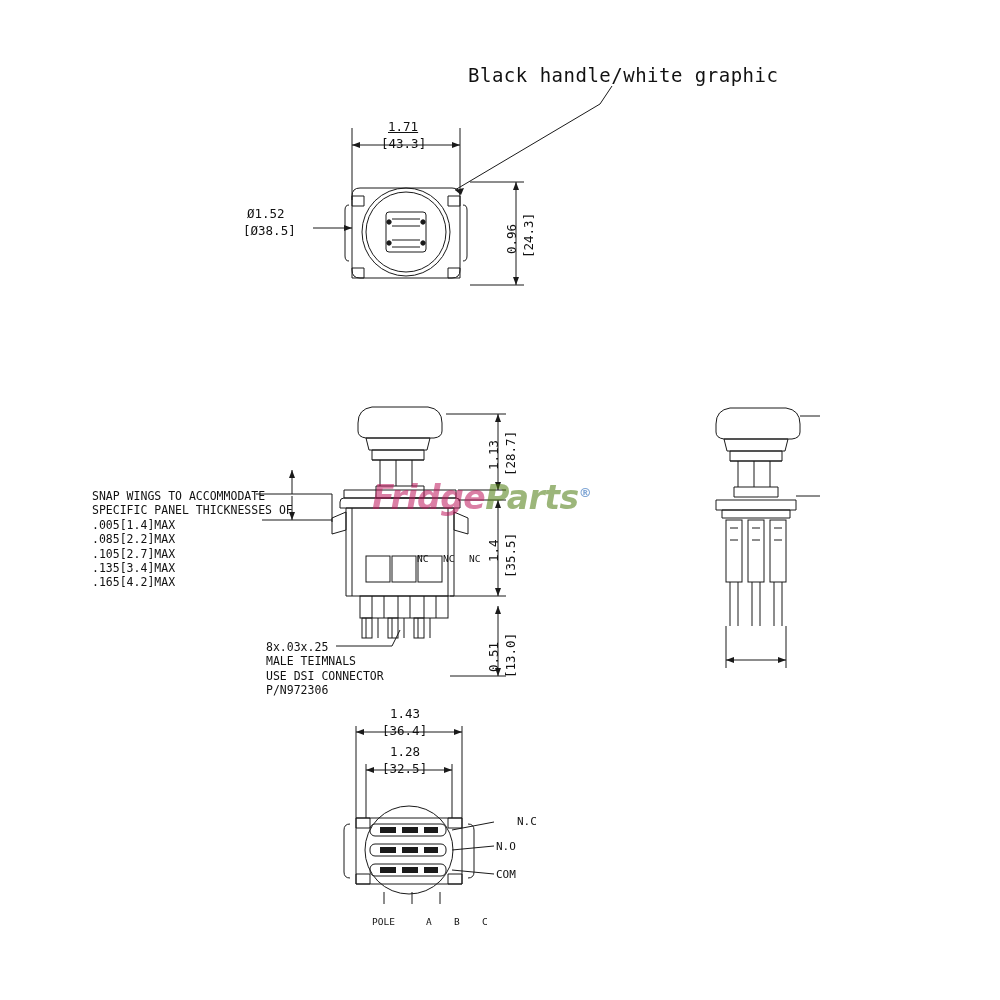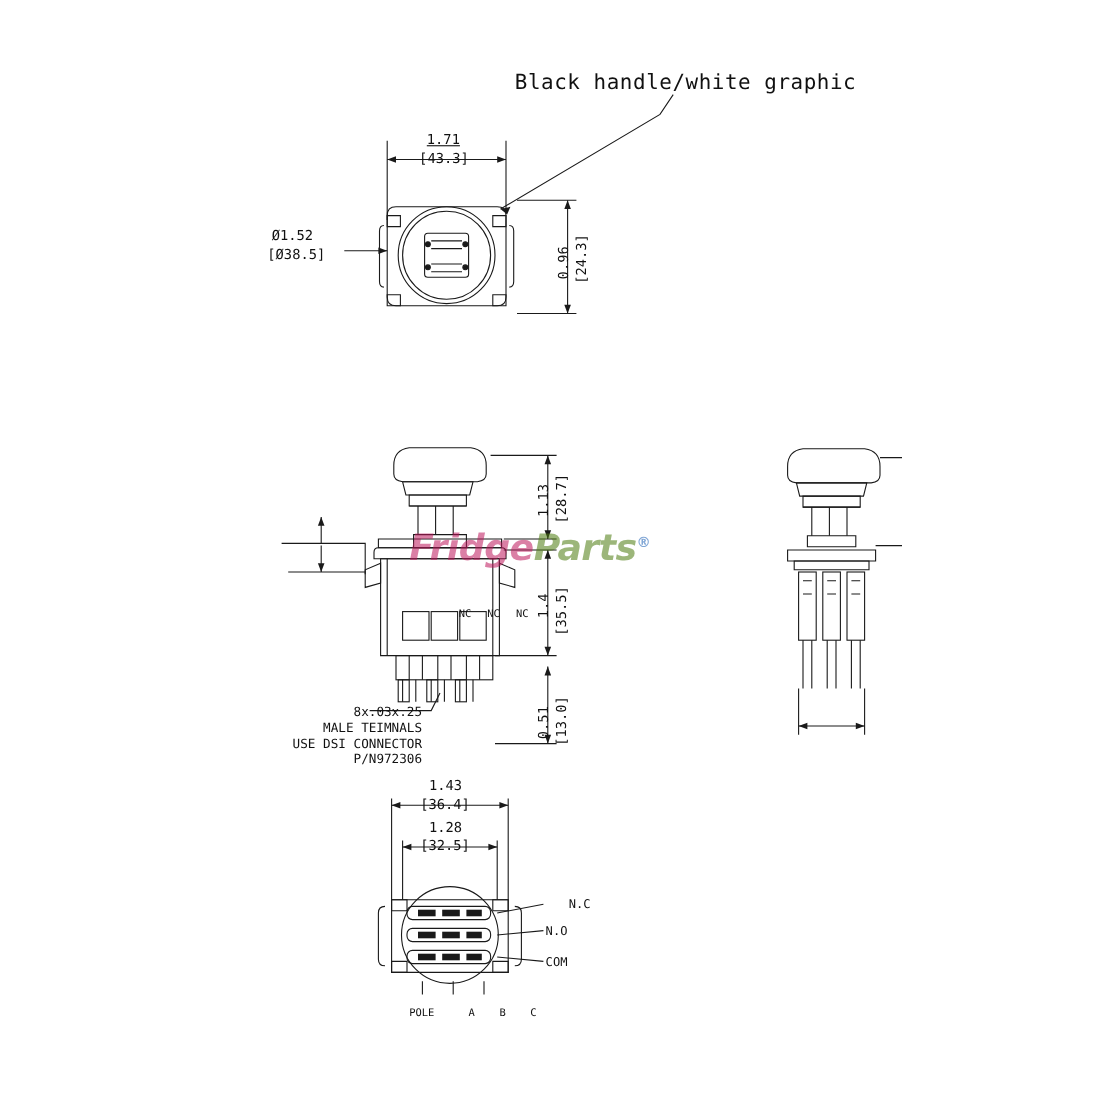--- a/index.html
+++ b/index.html
@@ -8,21 +8,20 @@
     background: #ffffff;
   }
   #page {
     position: relative;
     width: 820px;
     height: 1000px;
     background: #ffffff;
     overflow: hidden;
     font-family: "DejaVu Sans Mono", monospace;
     color: #000000;
-    text-align: right;
   }
   .abs { position: absolute; }
   .txt {
     font-family: "DejaVu Sans Mono", monospace;
     color: #111111;
     white-space: pre;
     line-height: 1.25;
   }
   .t-title { font-size: 19px; letter-spacing: 0.5px; }
   .t-dim   { font-size: 12.5px; }
@@ -222,20 +221,27 @@
 
   <div class="abs txt t-dim" style="left:388px; top:119px;text-decoration:underline;">1.71</div>
   <div class="abs txt t-dim" style="left:381px; top:136px;">[43.3]</div>
 
   <div class="abs txt t-dim" style="left:247px; top:206px;">Ø1.52</div>
   <div class="abs txt t-dim" style="left:243px; top:223px;">[Ø38.5]</div>
 
   <div class="abs txt t-dim vert" style="left:504px; top:254px;">0.96</div>
   <div class="abs txt t-dim vert" style="left:521px; top:258px;">[24.3]</div>
 
+  <div class="abs txt t-note" style="left:92px; top:489px;"><span>SNAP WINGS TO ACCOMMODATE</span>
+<span>SPECIFIC PANEL THICKNESSES OF</span>
+<span>.005[1.4]MAX</span>
+<span>.085[2.2]MAX</span>
+<span>.105[2.7]MAX</span>
+<span>.135[3.4]MAX</span>
+<span>.165[4.2]MAX</span></div>
 
   <div class="abs txt t-note" style="left:234px; top:640px;margin-left:32px;"><span>8x.03x.25</span>
 <span>MALE TEIMNALS</span>
 <span>USE DSI CONNECTOR</span>
 <span>P/N972306</span></div>
 
   <div class="abs txt t-tiny" style="left:371px; top:553px;">NC</div>
   <div class="abs txt t-tiny" style="left:397px; top:553px;">NC</div>
   <div class="abs txt t-tiny" style="left:423px; top:553px;">NC</div>
 

